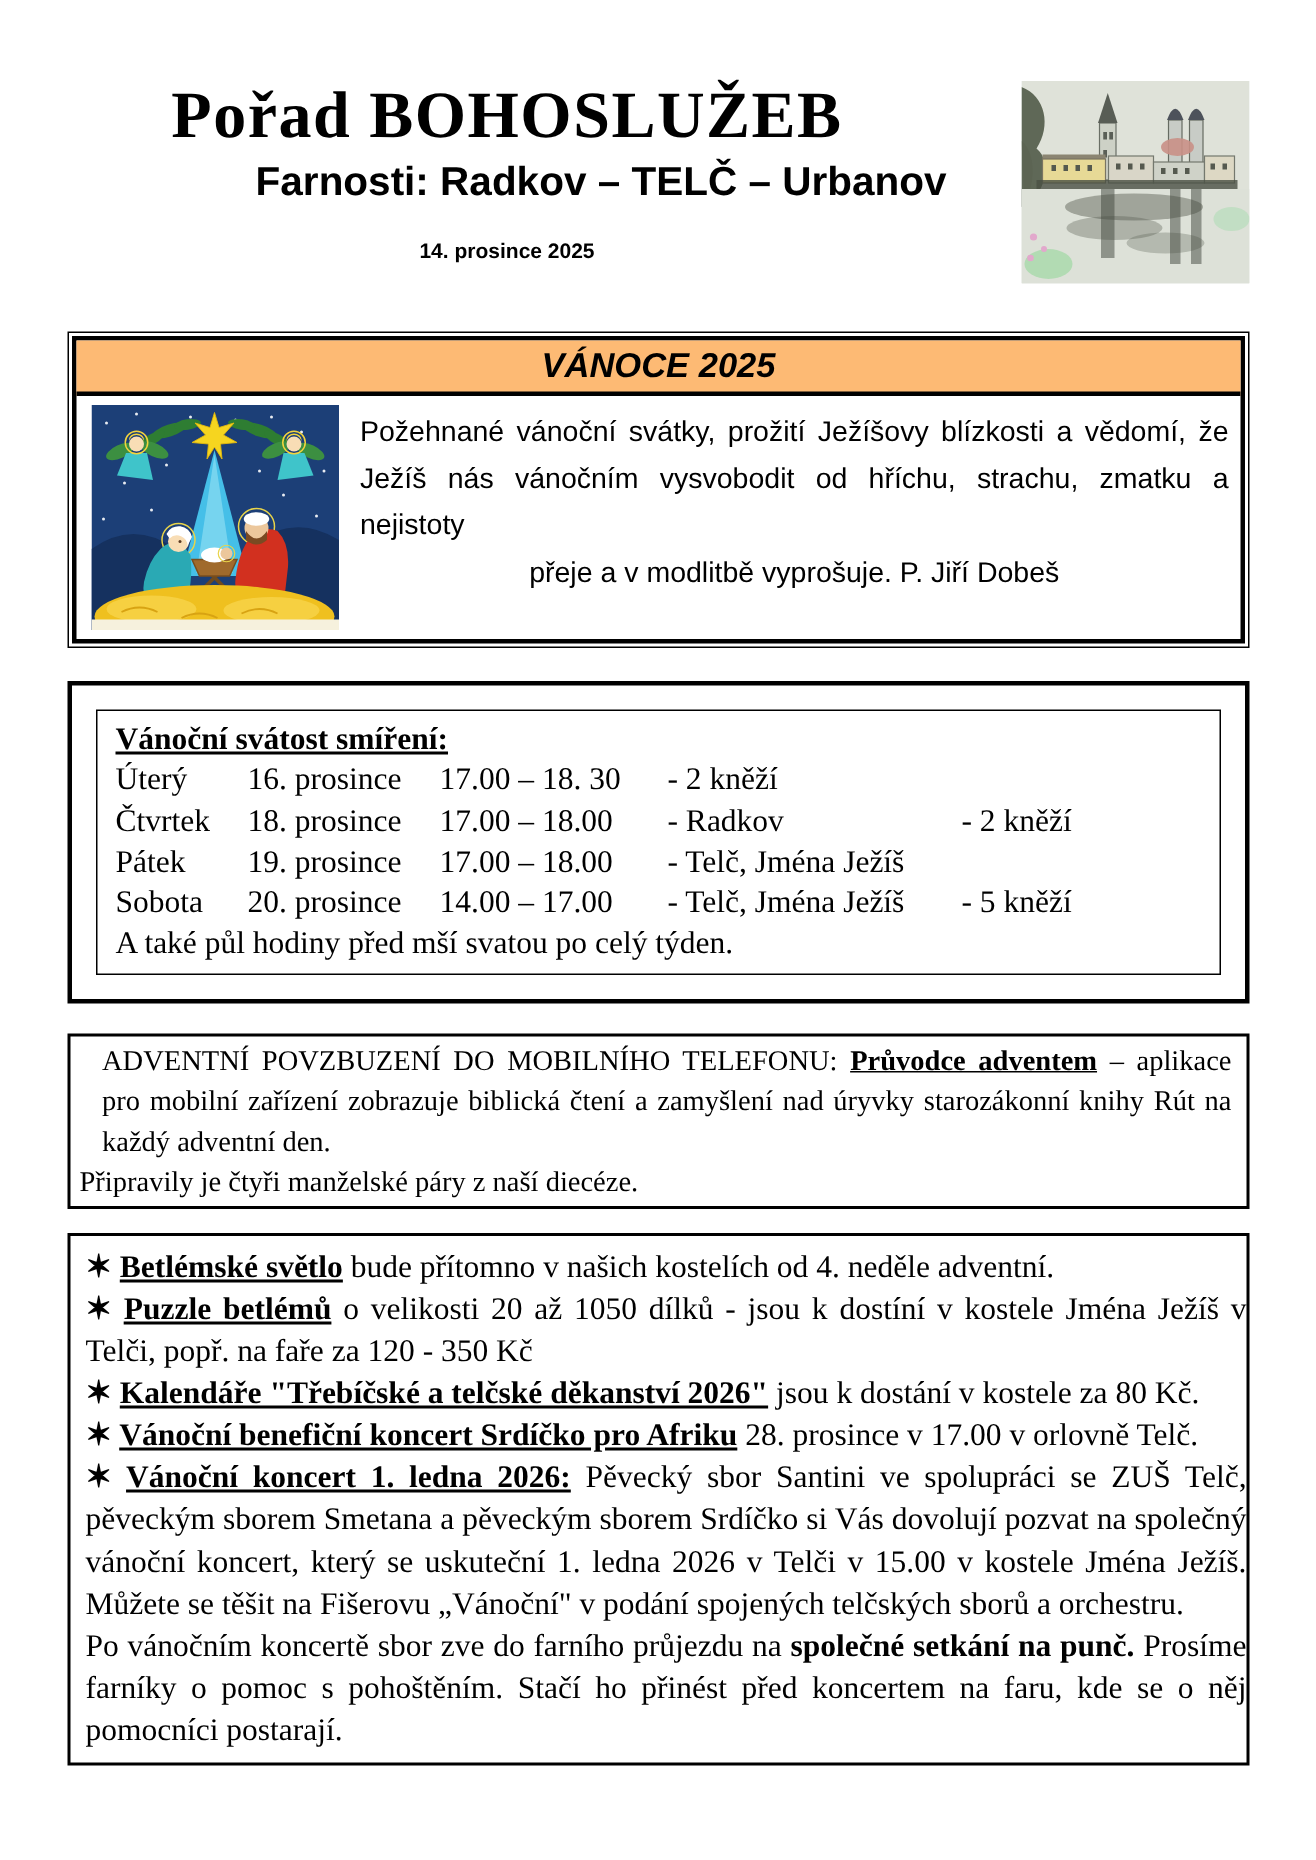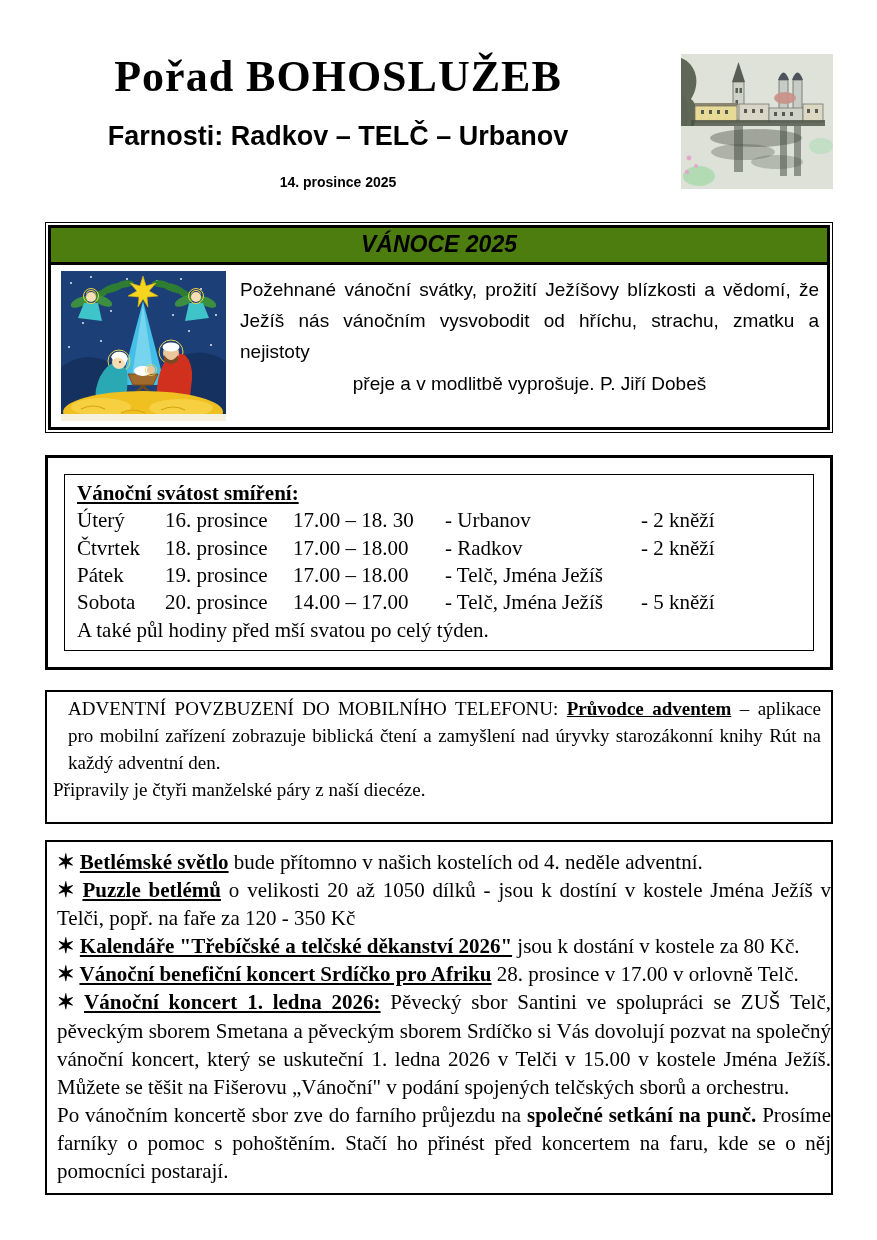--- a/index.html
+++ b/index.html
@@ -6,47 +6,47 @@
   body{width:877px;height:1240px;position:relative;overflow:hidden;
        font-family:"Liberation Serif",serif;color:#000;}
   .page{padding:46px 44px 0 45px;}
 
   
   .header-row{display:flex;align-items:flex-start;}
   .header-text{flex:1;text-align:center;padding:8px 50px 0 0;}
   .main-title{font-family:"Liberation Serif",serif;font-weight:bold;
               font-size:44px;line-height:1.05;letter-spacing:1px;}
   .subtitle{font-family:"Liberation Sans",sans-serif;font-weight:bold;
-            font-size:27px;margin-top:21px;}
+            font-size:27px;margin-top:6px;text-align:right;}
   .date-line{font-family:"Liberation Sans",sans-serif;font-weight:bold;
              font-size:14px;margin-top:22px;}
   .town-image{width:152px;height:135px;margin-top:8px;flex:none;}
 
   
   .vanoce-outer{margin-top:32px;border:1px solid #000;padding:2px;}
   .vanoce-inner{border:3px solid #000;background:#fff;}
-  .vanoce-header{background:#4d7c0f;border-bottom:3px solid #000;text-align:center;
+  .vanoce-header{background:#fdba74;border-bottom:3px solid #000;text-align:center;
                  font-family:"Liberation Sans",sans-serif;font-weight:bold;font-style:italic;
                  font-size:23px;padding:3px 0 4px 0;}
   .vanoce-content{display:flex;padding:6px 8px 6px 10px;}
   .nativity-image{width:165px;height:150px;flex:none;}
   .vanoce-text{flex:1;padding-left:14px;font-family:"Liberation Sans",sans-serif;
                font-size:19px;}
   .vanoce-body{text-align:justify;line-height:1.62;margin-top:4px;}
   .vanoce-sig{text-align:center;line-height:1.62;margin-top:2px;}
 
   
   .conf-outer{margin-top:22px;border:3px solid #000;padding:16px;}
   .conf-inner{border:1px solid #000;padding:5px 12px 6px 12px;font-size:21px;}
   .conf-title{font-weight:bold;text-decoration:underline;line-height:1.3;}
   .conf-row{display:grid;grid-template-columns:88px 128px 152px 196px 1fr;line-height:1.3;}
   .conf-footer{line-height:1.3;}
 
   
-  .advent-box{margin-top:20px;border:2px solid #000;padding:4px 10px 18px 6px;font-size:19px;}
+  .advent-box{margin-top:20px;border:2px solid #000;padding:4px 10px 1px 6px;font-size:19px;}
   .advent-box .rich-p{text-align:justify;line-height:1.42;}
   .advent-first{padding-left:15px;}
 
   
   .events-box{margin-top:16px;border:2px solid #000;padding:6px 0 8px 10px;font-size:21px;}
   .events-box .rich-p{text-align:justify;line-height:1.34;}
 
   .rich-p .b{font-weight:bold;}
   .rich-p .u{text-decoration:underline;}
   .rich-p .star{font-weight:bold;}
@@ -207,21 +207,20 @@
   </div>
 
   <div class="conf-outer">
     <div class="conf-inner">
       <div class="conf-title">Vánoční svátost smíření:</div>
       <div>
           <div class="conf-row">
             <span>Úterý</span>
             <span>16. prosince</span>
             <span>17.00 – 18. 30</span>
-            <span>- Urbanov</span>
             <span>- 2 kněží</span>
           </div>
           <div class="conf-row">
             <span>Čtvrtek</span>
             <span>18. prosince</span>
             <span>17.00 – 18.00</span>
             <span>- Radkov</span>
             <span>- 2 kněží</span>
           </div>
           <div class="conf-row">

